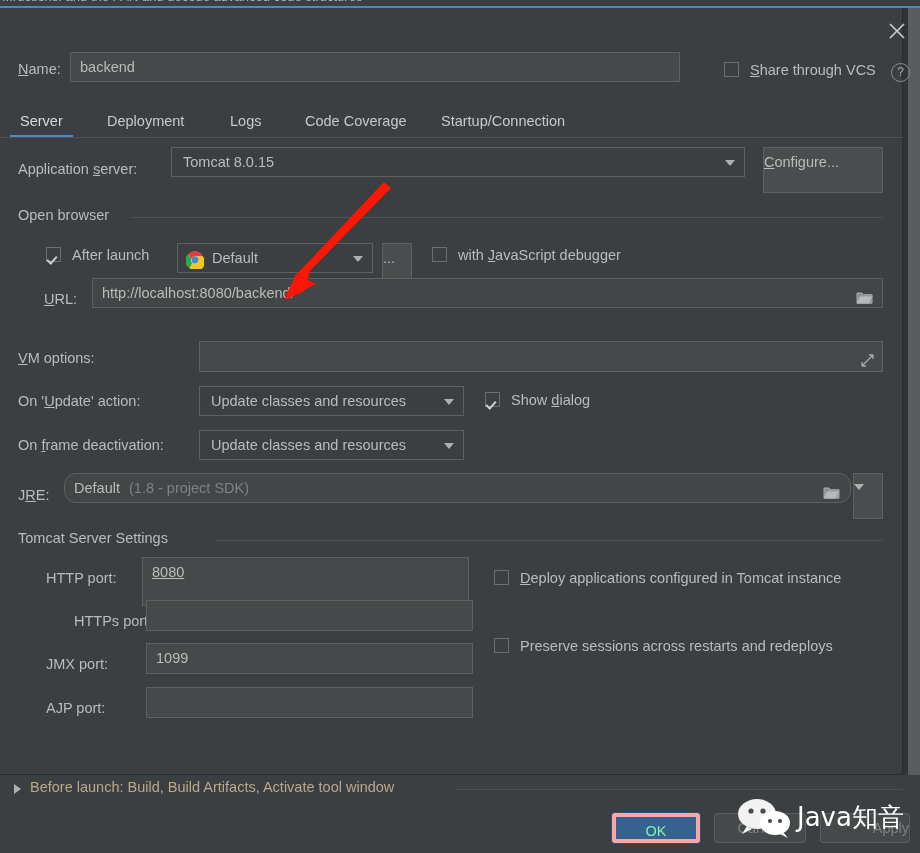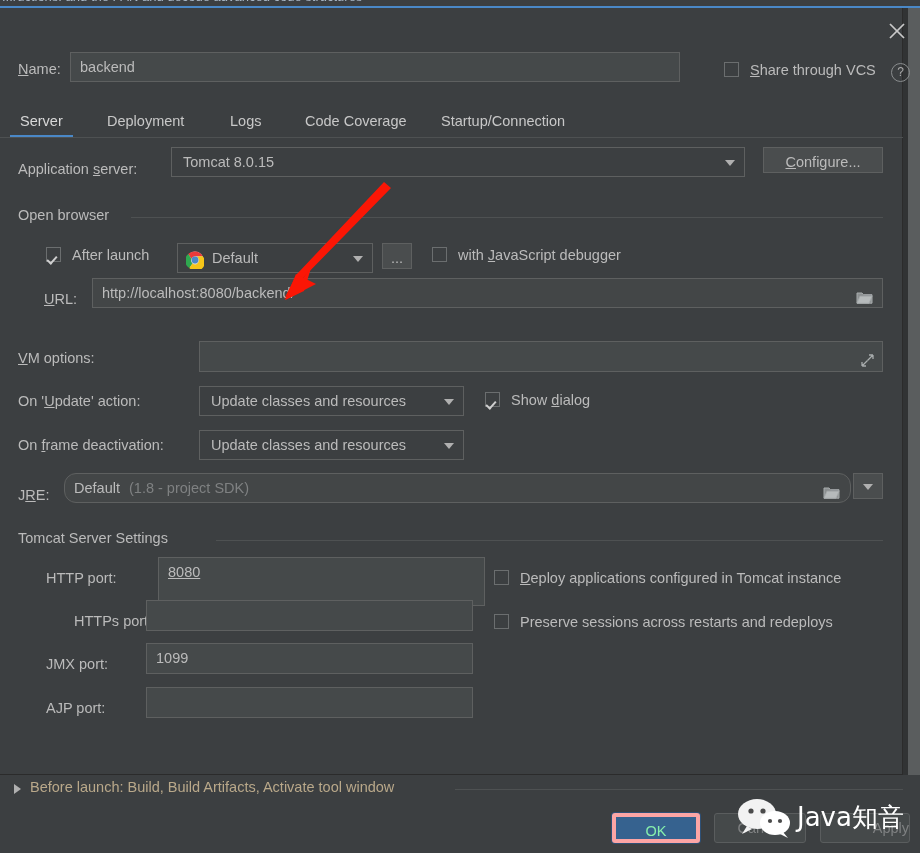--- a/index.html
+++ b/index.html
@@ -119,22 +119,22 @@
   .combo .arrow {
     position: absolute; right: 9px; top: 12px;
     width: 0; height: 0;
     border-left: 5px solid transparent; border-right: 5px solid transparent;
     border-top: 6px solid #b0b0b0;
   }
 
   
   .btn {
     position: absolute; background: #4a4d4e; border: 1px solid #5e6060;
-    color: #bbbbbb; text-align: center; white-space: nowrap;
-    height: 26px; line-height: 28px;
+    color: #bbbbbb; text-align: left; white-space: nowrap;
+    height: 46px; line-height: 28px;
   }
   .btn u { text-decoration: underline; }
 
   
   .tfield {
     position: absolute; background: #45494a; border: 1px solid #5e6060;
     color: #bbbbbb; height: 30px; line-height: 28px;
     padding: 0 9px; white-space: nowrap; overflow: hidden;
   }
   .tfield.flat { background: #434647; }
@@ -310,21 +310,21 @@
     <span style="display:inline-block; width:0; height:0; vertical-align:3px;
       border-left:5px solid transparent; border-right:5px solid transparent; border-top:6px solid #b0b0b0;"></span>
   </div>
 
   <div class="group" style="left:18px; top:522px; width:865px;">
     <div class="gtitle">Tomcat Server Settings</div>
     <div class="gline" style="left:198px; width:667px;"></div>
   </div>
 
   <div class="rlabel" style="left:46px; top:562px;">HTTP port:</div>
-  <div class="tfield" style="left:158px; top:549px; width:327px; height:49px;text-decoration:underline;">
+  <div class="tfield" style="left:142px; top:549px; width:327px; height:49px;text-decoration:underline;">
     <span>8080</span>
   </div>
 
   <div class="rlabel" style="left:46px; top:605px;margin-left:28px;">HTTPs port:</div>
   <div class="tfield" style="left:146px; top:592px; width:327px; height:31px;">
     <span></span>
   </div>
 
   <div class="rlabel" style="left:46px; top:648px;">JMX port:</div>
   <div class="tfield" style="left:146px; top:635px; width:327px; height:31px;">
@@ -333,21 +333,21 @@
 
   <div class="rlabel" style="left:46px; top:692px;">AJP port:</div>
   <div class="tfield" style="left:146px; top:679px; width:327px; height:31px;">
     <span></span>
   </div>
 
   <div style="position:absolute; left:494px; top:562px;">
     <span class="cbox"></span>
     <span style="margin-left:7px;"><u>D</u>eploy applications configured in Tomcat instance</span>
   </div>
-  <div style="position:absolute; left:494px; top:606px;">
+  <div style="position:absolute; left:494px; top:630px;">
     <span class="cbox"></span>
     <span style="margin-left:7px;">Preserve sessions across restarts and redeploys</span>
   </div>
 
   <svg id="annot" viewBox="0 0 903 767">
     <path d="M391 172 L300 265 L284 283 L297 258 L384 166 Z" fill="#fb1605"></path>
     <path d="M285 284 L311 252 L304 275 Z" fill="#fb1605"></path>
     <path d="M285 284 L296 258 L316 268 Z" fill="#fb1605"></path>
   </svg>
 

